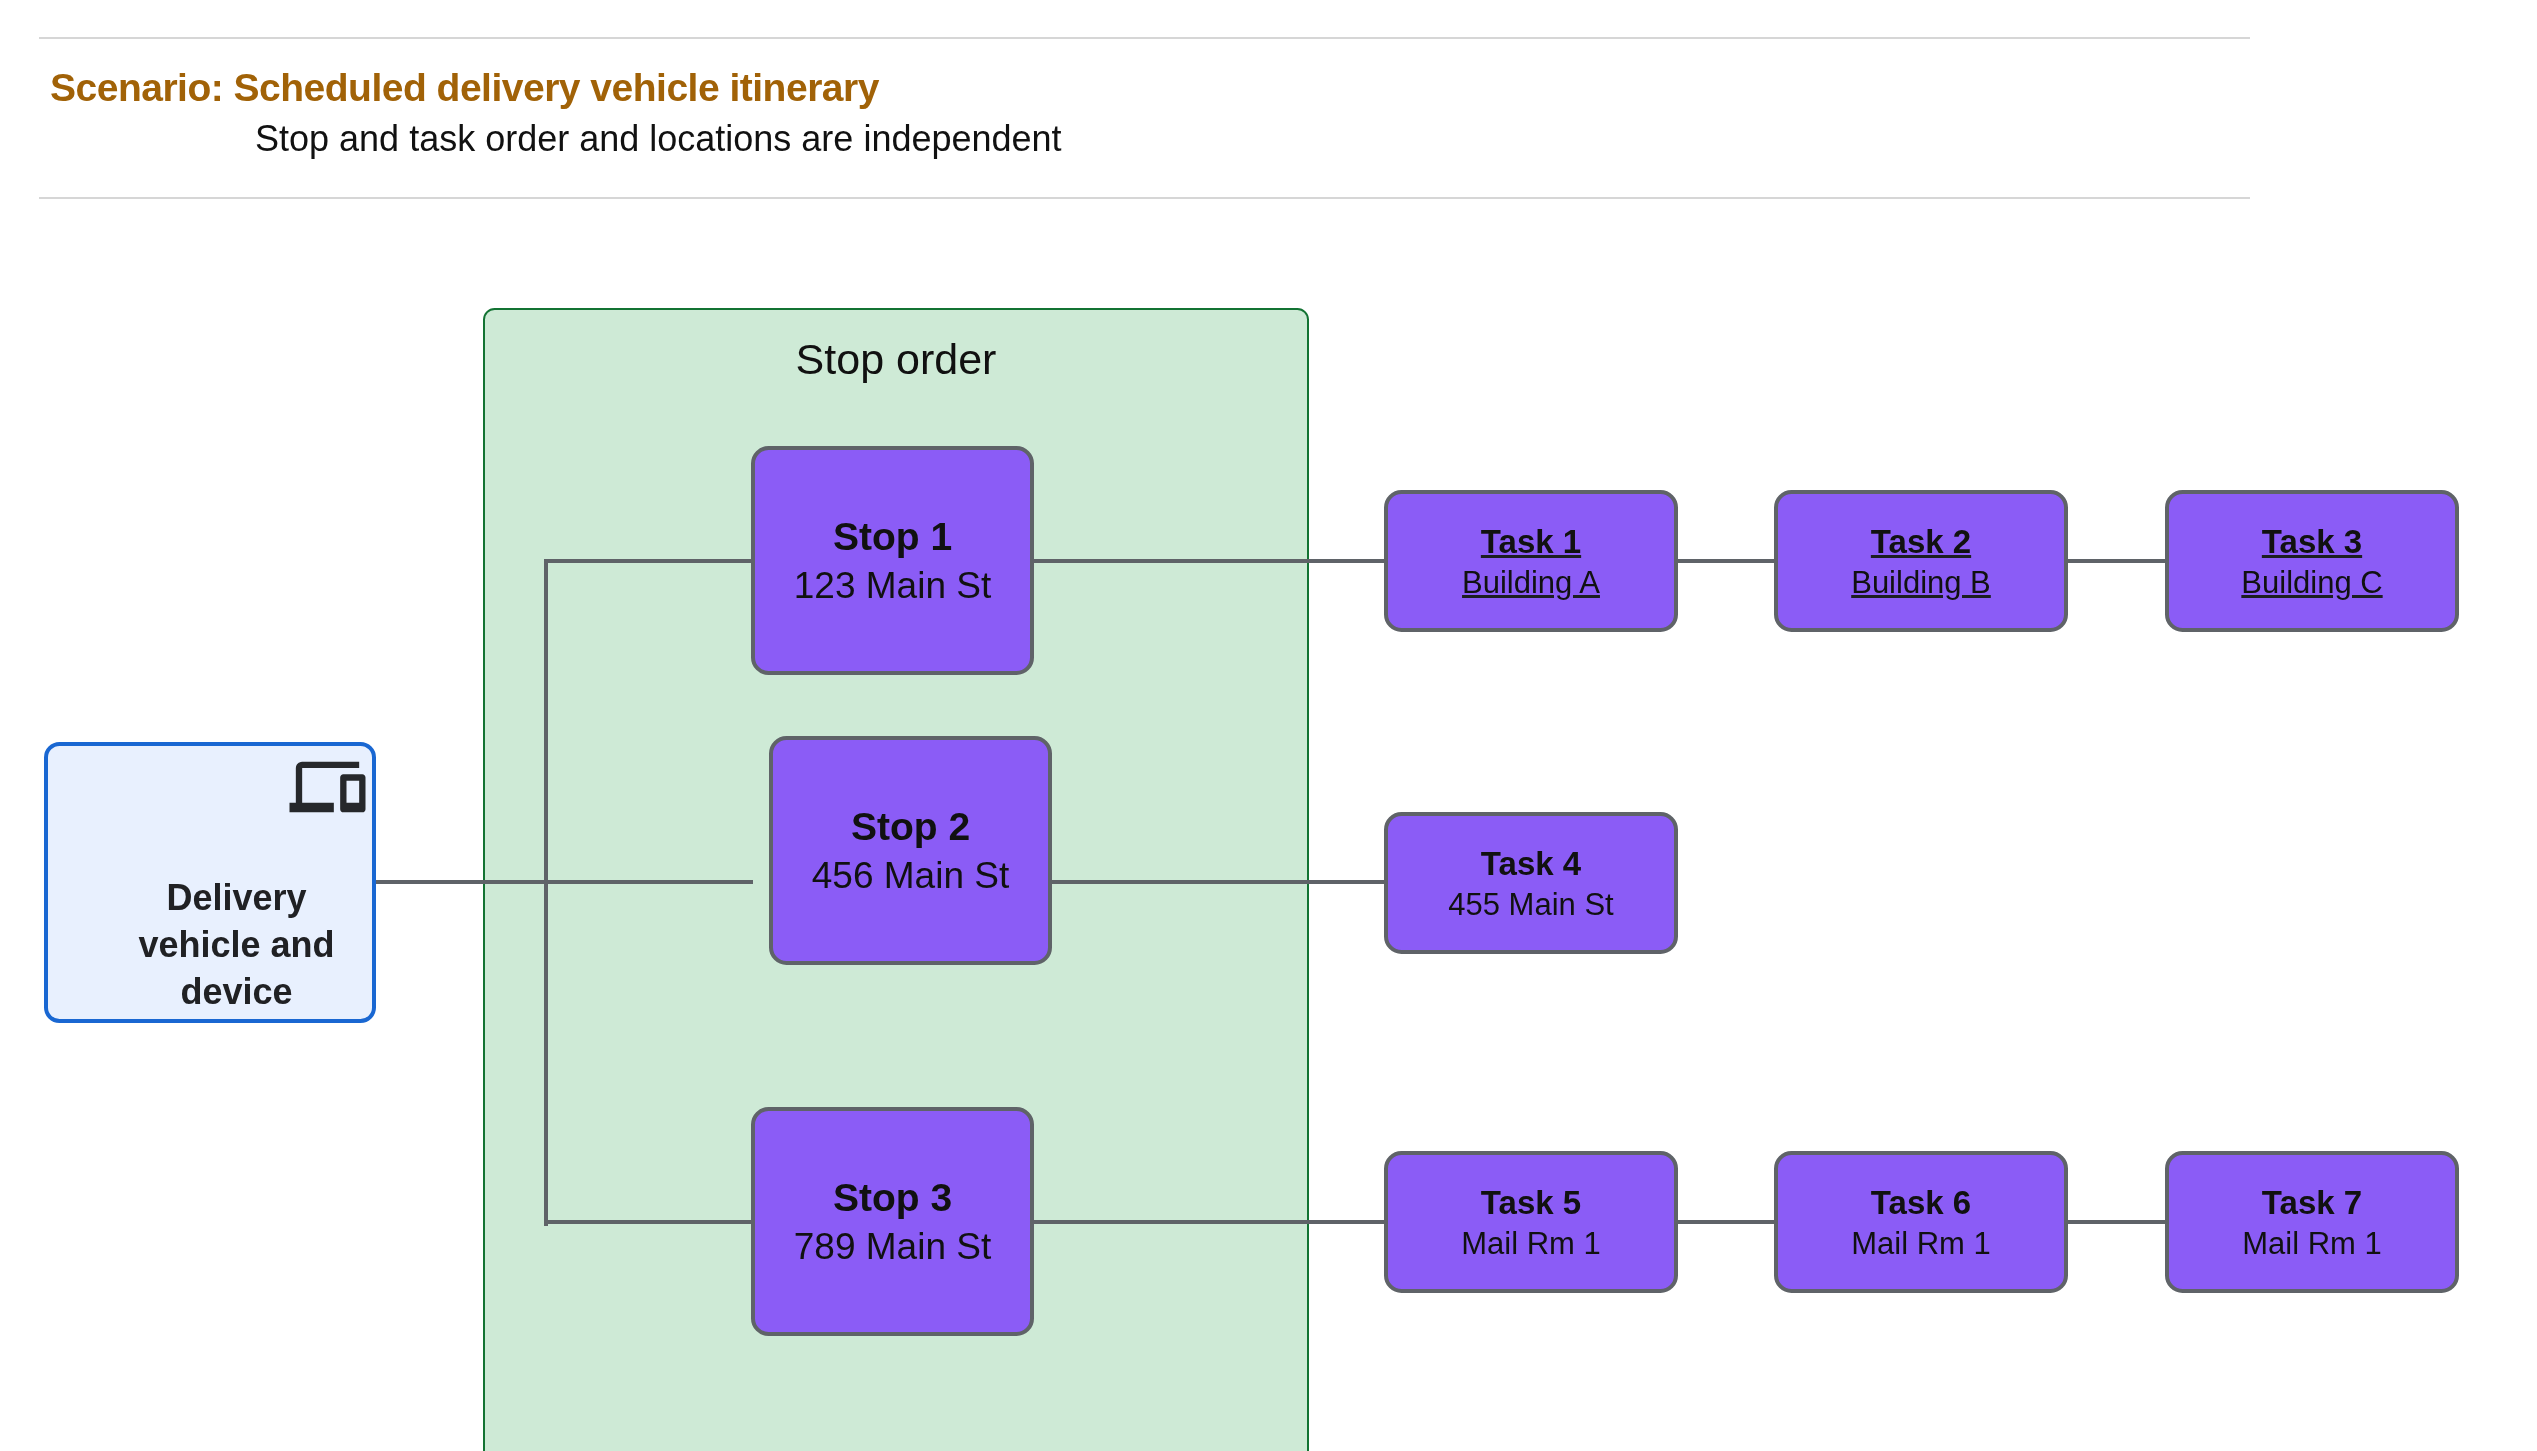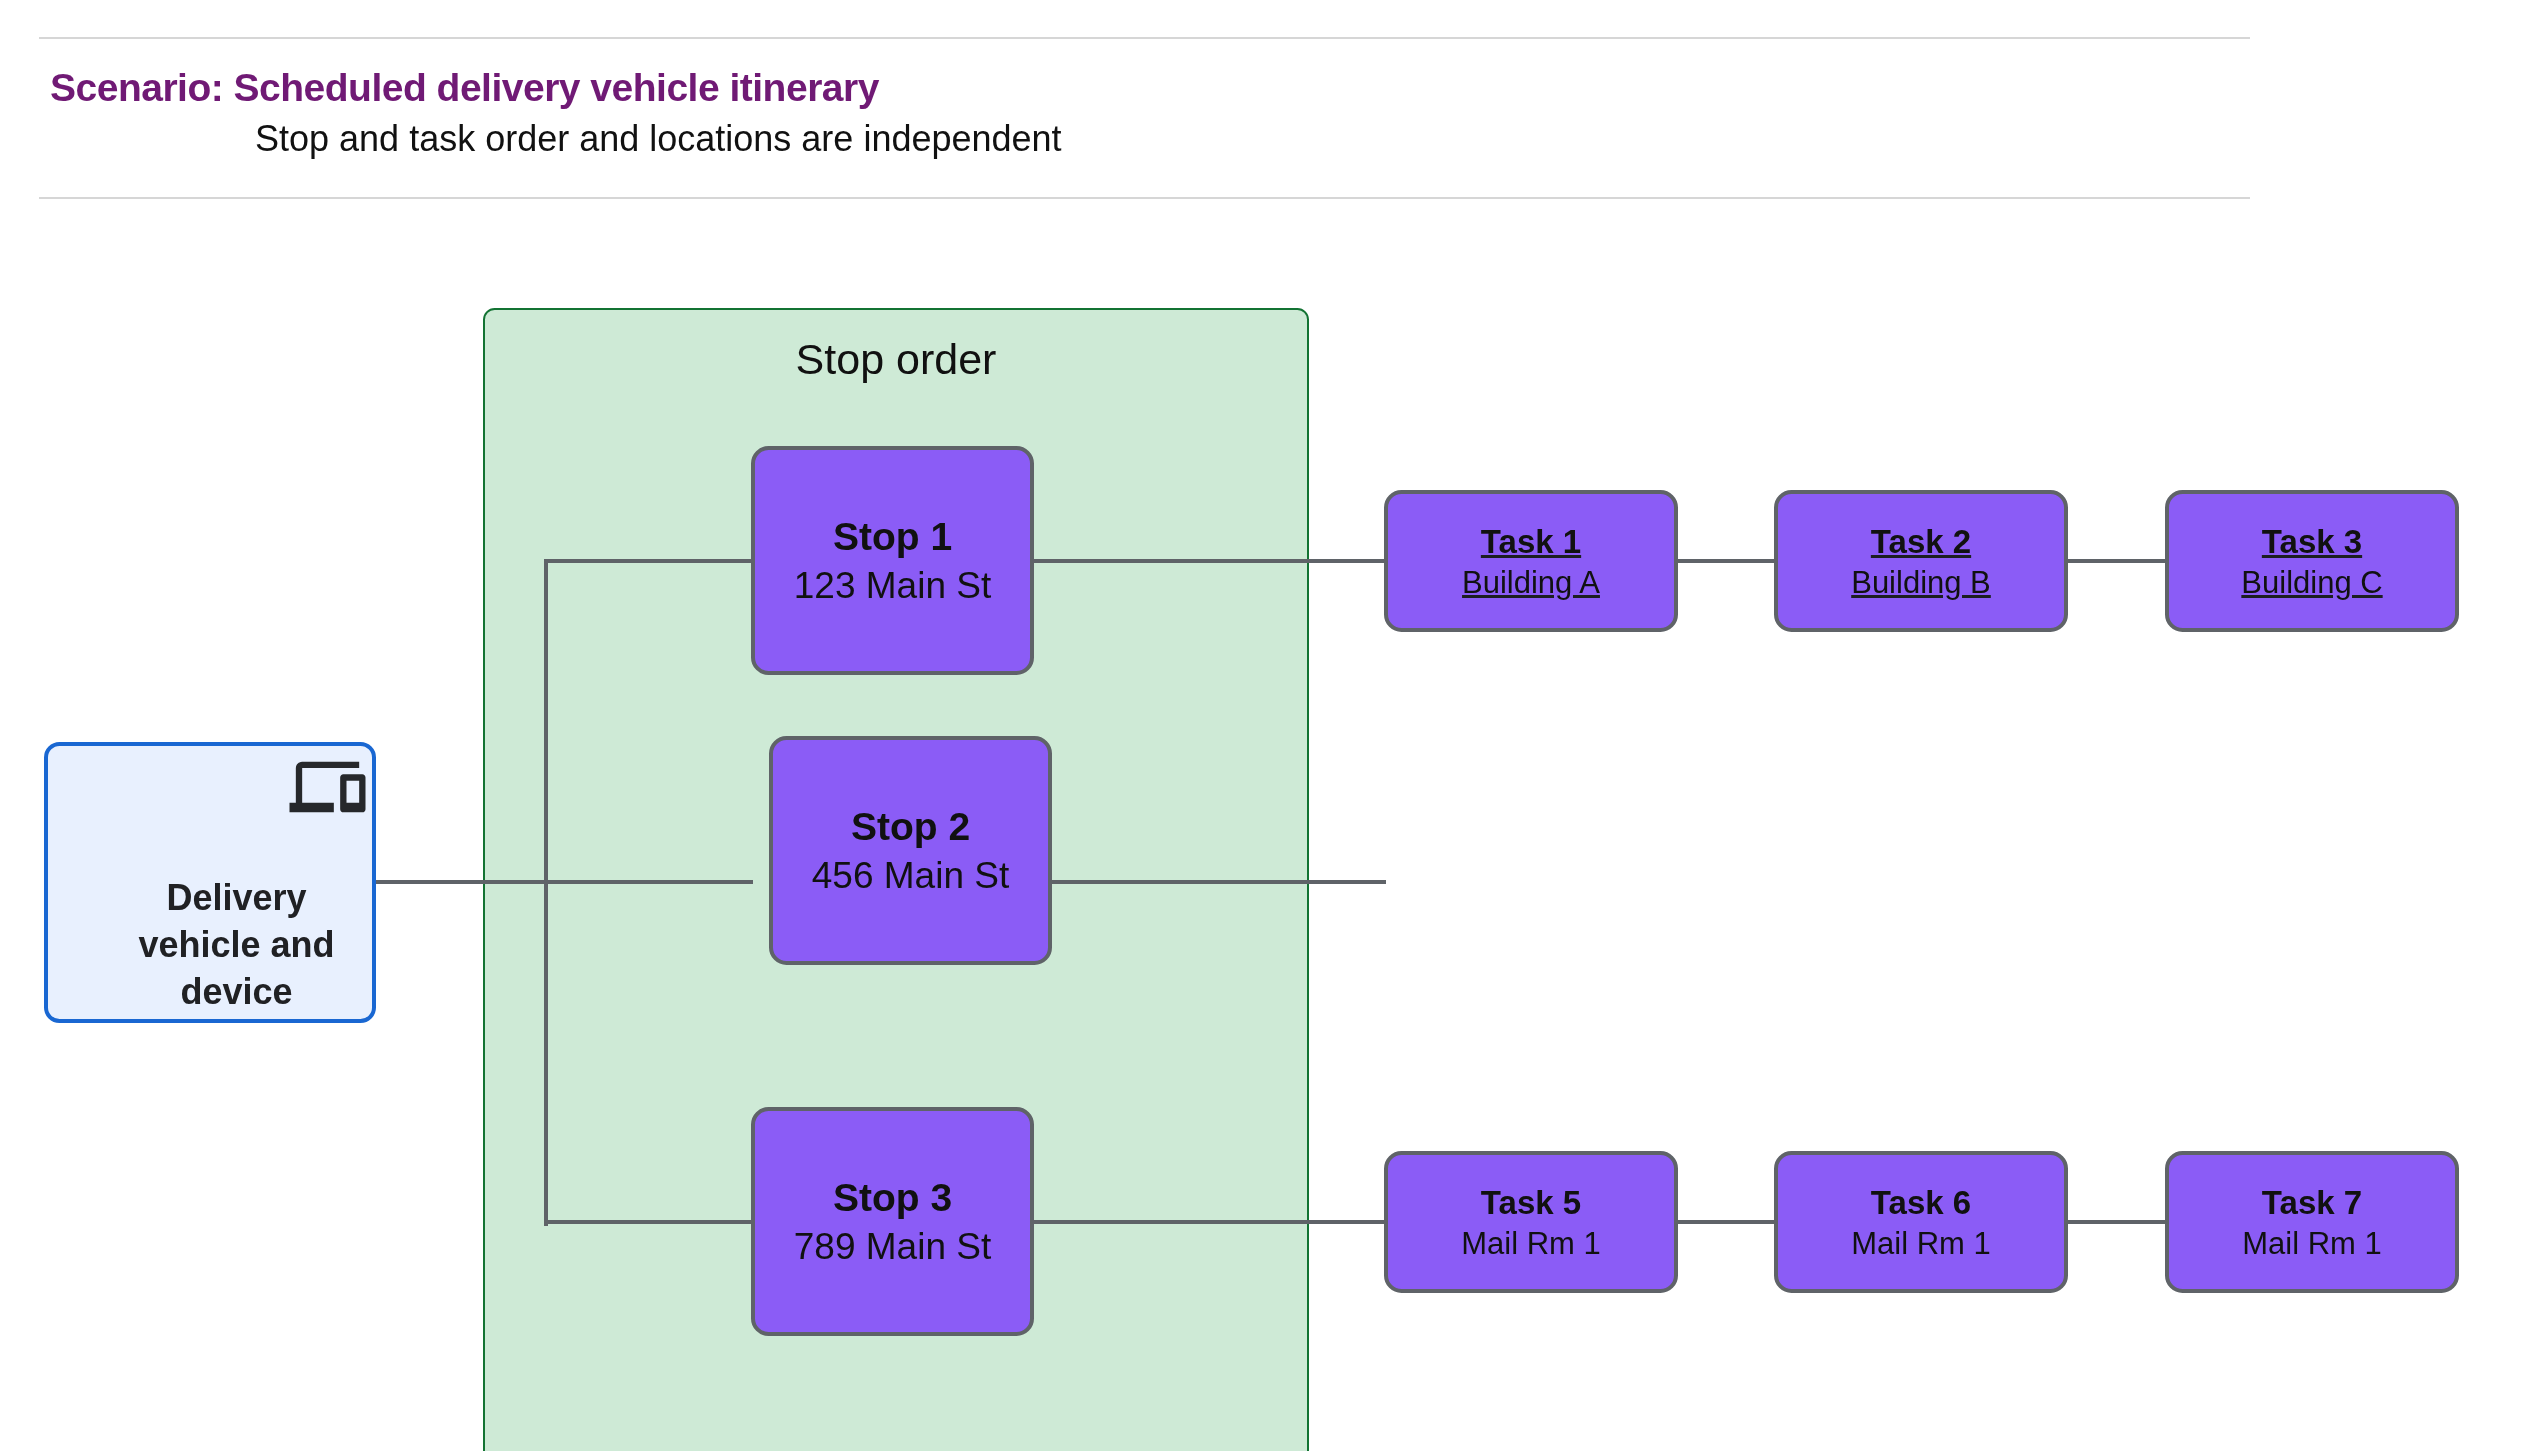--- a/index.html
+++ b/index.html
@@ -3,21 +3,21 @@
 <meta charset="utf-8">
 <style>
   html,body{margin:0;padding:0;background:#ffffff;}
   body{font-family:"Liberation Sans", sans-serif; color:#1c1e21;}
   .canvas{position:relative;width:2538px;height:1452px;background:#ffffff;overflow:hidden;}
 
   
   .hairline{position:absolute;left:39px;width:2211px;height:1.9px;background:#d6d6d6;}
   .hairline.top{top:37px;}
   .hairline.bottom{top:197px;}
-  .title{position:absolute;left:50px;top:66px;font-size:39px;font-weight:bold;letter-spacing:-0.5px;color:#701a75;white-space:nowrap;}
+  .title{position:absolute;left:50px;top:66px;font-size:39px;font-weight:bold;letter-spacing:-0.5px;color:#a16207;white-space:nowrap;}
   .subtitle{position:absolute;left:255px;top:118px;font-size:36px;font-weight:normal;color:#111;white-space:nowrap;}
 
   
   .panel{position:absolute;top:308px;height:1366px;border-radius:11.6px;box-sizing:border-box;}
   .panel.green{left:483px;width:826px;background:#ceead6;border:2.9px solid #137333;}
   .panel.yellow{left:1346px;width:1166px;background:#feefc3;border:2.9px solid #e8710a;}
   .panel-title{position:absolute;top:25px;left:0;width:100%;text-align:center;font-size:43px;color:#111;}
 
   
   .node{position:absolute;box-sizing:border-box;background:#8b5cf6;border:4.8px solid #5f6368;border-radius:17.5px;
@@ -105,20 +105,24 @@
   </div>
   <div class="node task-node task-col2 task-row1">
     <span class="lbl">Task 2</span>
     <span class="sub">Building B</span>
   </div>
   <div class="node task-node task-col3 task-row1">
     <span class="lbl">Task 3</span>
     <span class="sub">Building C</span>
   </div>
 
+  <div class="node task-node task-col1 task-row2">
+    <span class="lbl">Task 4</span>
+    <span class="sub">455 Main St</span>
+  </div>
 
   <div class="node task-node task-col1 task-row3">
     <span class="lbl">Task 5</span>
     <span class="sub">Mail Rm 1</span>
   </div>
   <div class="node task-node task-col2 task-row3">
     <span class="lbl">Task 6</span>
     <span class="sub">Mail Rm 1</span>
   </div>
   <div class="node task-node task-col3 task-row3">

